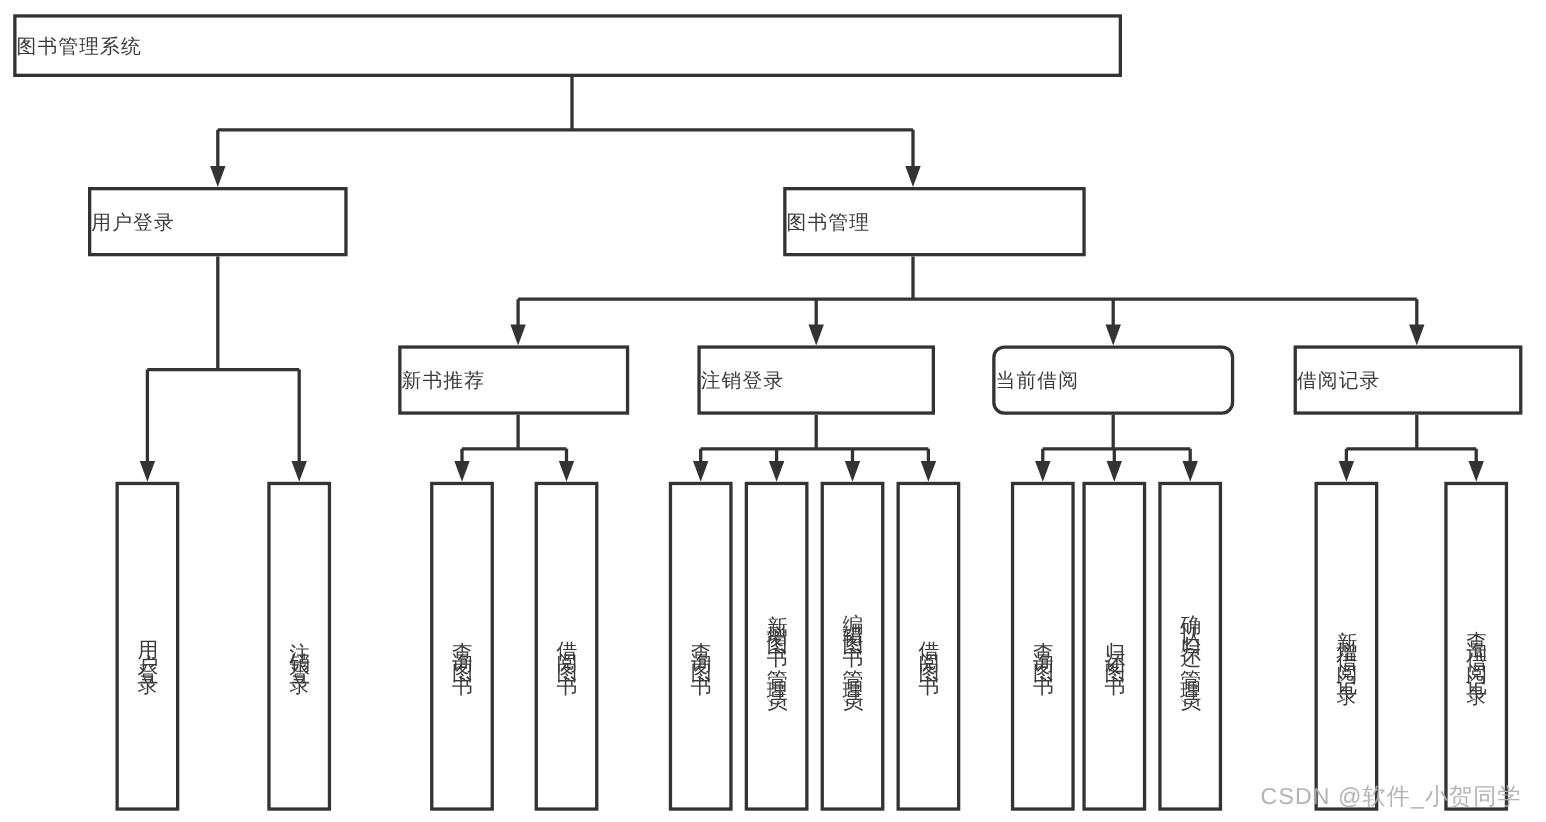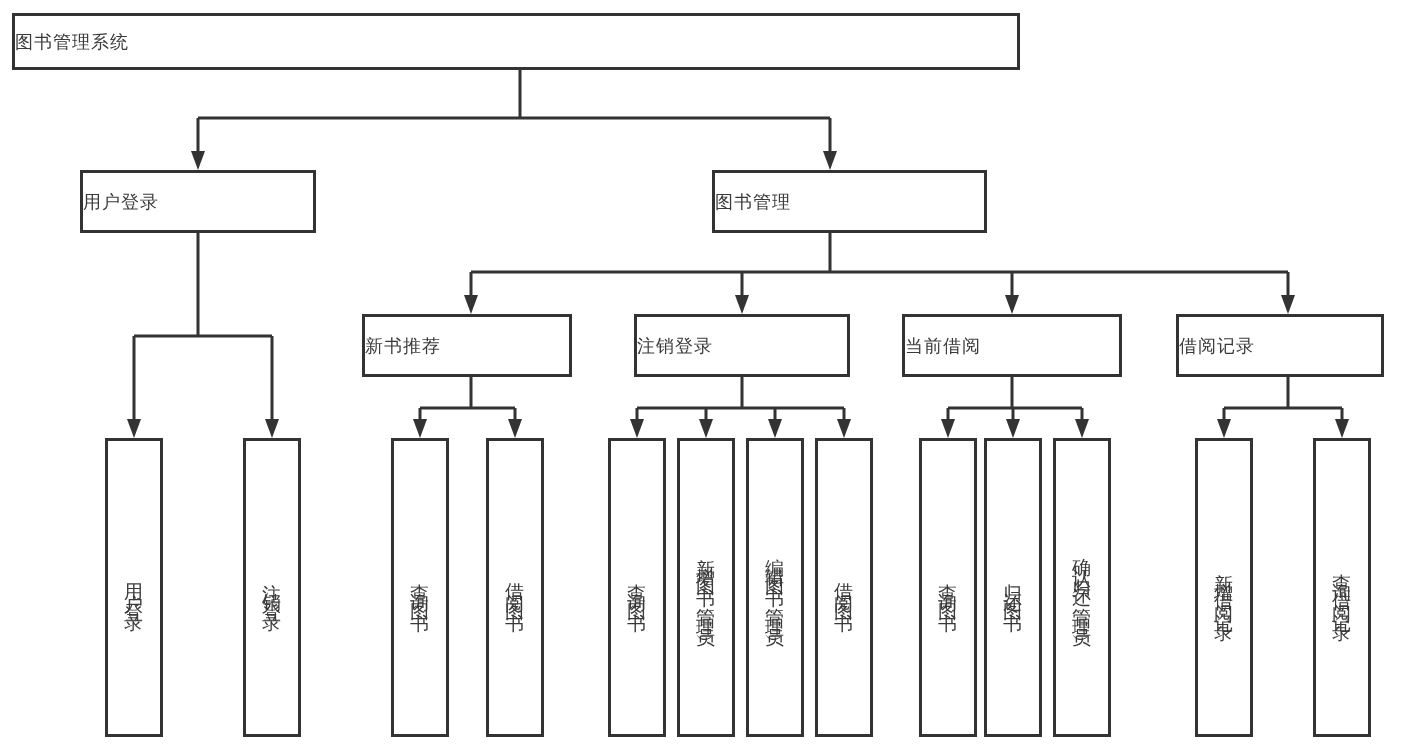--- a/index.html
+++ b/index.html
@@ -123,21 +123,21 @@
   <div class="node h-node" style="left:712px; top:170px; width:275px;">
     <span>图书管理</span>
   </div>
 
   <div class="node h-node" style="left:362px; top:314px; width:210px;">
     <span>新书推荐</span>
   </div>
   <div class="node h-node" style="left:634px; top:314px; width:216px;">
     <span>注销登录</span>
   </div>
-  <div class="node h-node" style="left:902px; top:314px; width:220px;">
+  <div class="node h-node" style="left:902px; top:314px; width:220px;border-radius:11px;">
     <span>当前借阅</span>
   </div>
   <div class="node h-node" style="left:1176px; top:314px; width:208px;">
     <span>借阅记录</span>
   </div>
 
   <div class="leaf" style="left:105px;">
     <span class="vtext">用户登录</span>
   </div>
   <div class="leaf" style="left:243px;">
@@ -174,14 +174,15 @@
     <span class="vtext">确认归还（管理员）</span>
   </div>
 
   <div class="leaf" style="left:1195px;">
     <span class="vtext">新增借阅记录</span>
   </div>
   <div class="leaf" style="left:1313px;">
     <span class="vtext">查询借阅记录</span>
   </div>
 
+  <div id="watermark">CSDN @软件_小贺同学</div>
 
 </div>
 
 </body></html>

